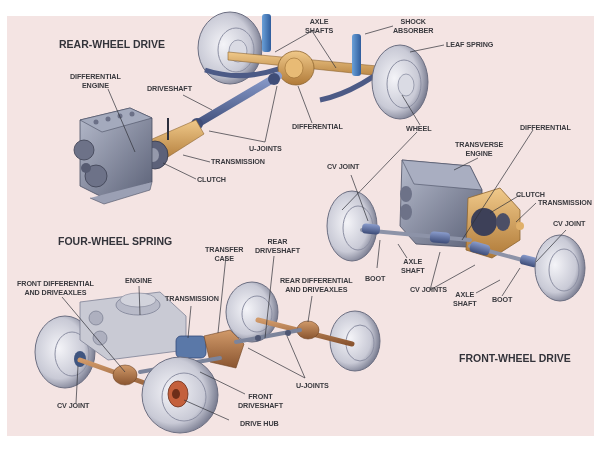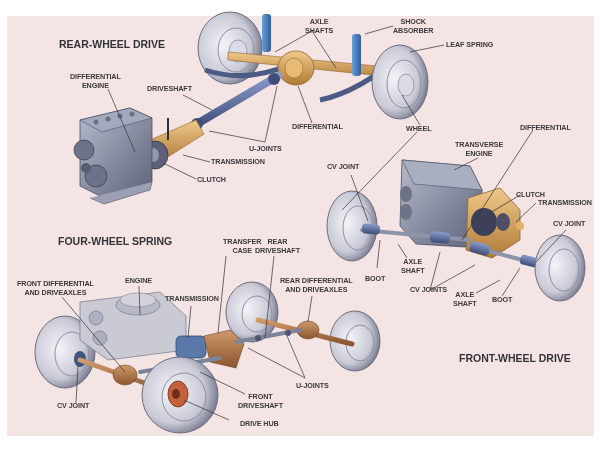--- a/index.html
+++ b/index.html
@@ -255,21 +255,21 @@
   <span>AXLE</span>
   <span>SHAFT</span>
 </div>
 <div class="lbl" style="left:410px;top:286px;">CV JOINTS</div>
 <div class="lbl multi" style="left:453px;top:291px;">
   <span>AXLE</span>
   <span>SHAFT</span>
 </div>
 <div class="lbl" style="left:492px;top:296px;">BOOT</div>
 
-<div class="lbl multi" style="left:205px;top:238px;margin-left:18px;">
+<div class="lbl multi" style="left:205px;top:246px;">
   <span>TRANSFER</span>
   <span>CASE</span>
 </div>
 <div class="lbl multi" style="left:255px;top:238px;">
   <span>REAR</span>
   <span>DRIVESHAFT</span>
 </div>
 <div class="lbl multi" style="left:17px;top:280px;">
   <span>FRONT DIFFERENTIAL</span>
   <span>AND DRIVEAXLES</span>

